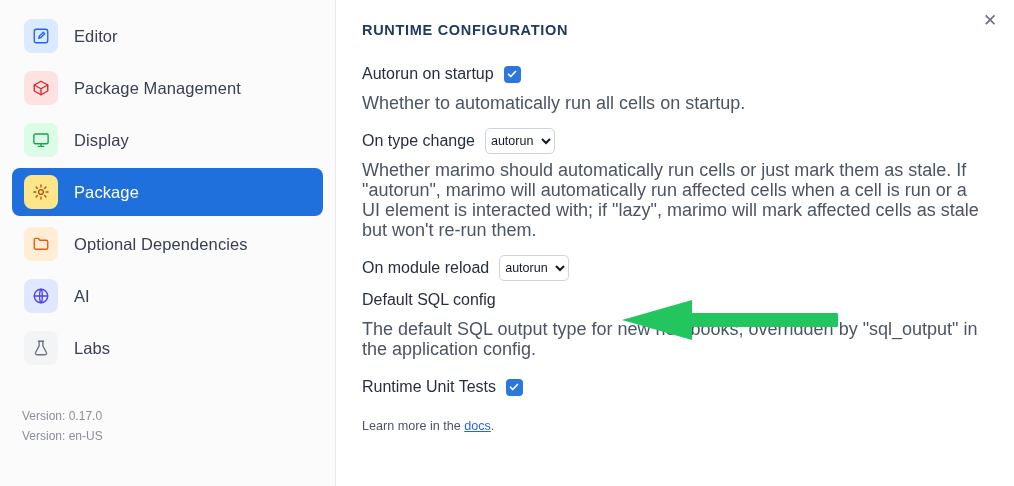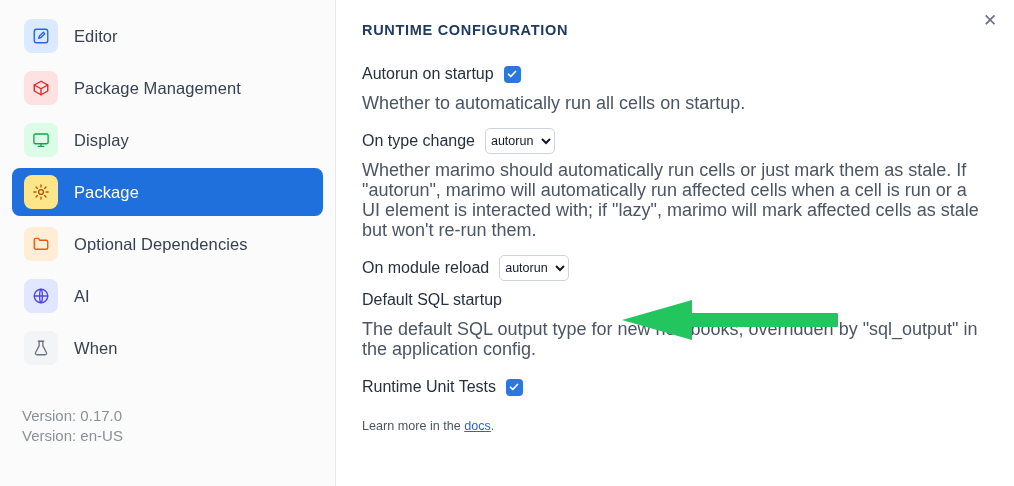--- a/index.html
+++ b/index.html
@@ -58,21 +58,21 @@
   .ic-package { background: #fee2e2; }
   .ic-runtime { background: #fde68a; }
   .ic-ai { background: #e0e7ff; }
   .ic-optdeps { background: #ffedd5; }
   .ic-labs { background: #f3f4f6; }
 
   .sidebar-footer {
     position: absolute;
     left: 22px;
     bottom: 40px;
-    font-size: 15px;
+    font-size: 12px;
     color: #8b8f98;
     line-height: 20px;
   }
 
   
   .content {
     flex: 1 1 auto;
     position: relative;
     padding: 18px 30px 0 26px;
   }
@@ -223,21 +223,21 @@
       <span class="label">AI</span>
     </div>
 
     <div class="nav-item">
       <span class="nav-icon ic-labs">
         <svg width="18" height="18" viewBox="0 0 24 24" fill="none" stroke="#6b7280" stroke-width="1.8" stroke-linecap="round" stroke-linejoin="round">
           <path d="M9.5 3v6.2L4.8 18a2 2 0 0 0 1.8 3h10.8a2 2 0 0 0 1.8-3l-4.7-8.8V3"></path>
             <path d="M8.5 3h7"></path>
         </svg>
       </span>
-      <span class="label">When</span>
+      <span class="label">Labs</span>
     </div>
 
     <div class="sidebar-footer">
       <div>Version: 0.17.0</div>
       <div>Version: en-US</div>
     </div>
   </div>
 
   <div class="content">
 
@@ -271,21 +271,21 @@
       <div class="setting-row">
         <span class="setting-label">On module reload</span>
         <select class="ui-select">
           <option selected="">autorun</option>
         </select>
       </div>
     </div>
 
     <div class="setting">
       <div class="setting-row">
-        <span class="setting-label">Default SQL startup</span>
+        <span class="setting-label">Default SQL config</span>
       </div>
       <div class="setting-desc">The default SQL output type for new notebooks; overridden by "sql_output" in the application config.</div>
     </div>
 
     <div class="setting">
       <div class="setting-row">
         <span class="setting-label">Runtime Unit Tests</span>
         <span class="checkbox">
           <svg width="12" height="12" viewBox="0 0 24 24" fill="none" stroke="#ffffff" stroke-width="3.4" stroke-linecap="round" stroke-linejoin="round">
               <path d="M5 12.5l4.5 4.5L19 7"></path>

